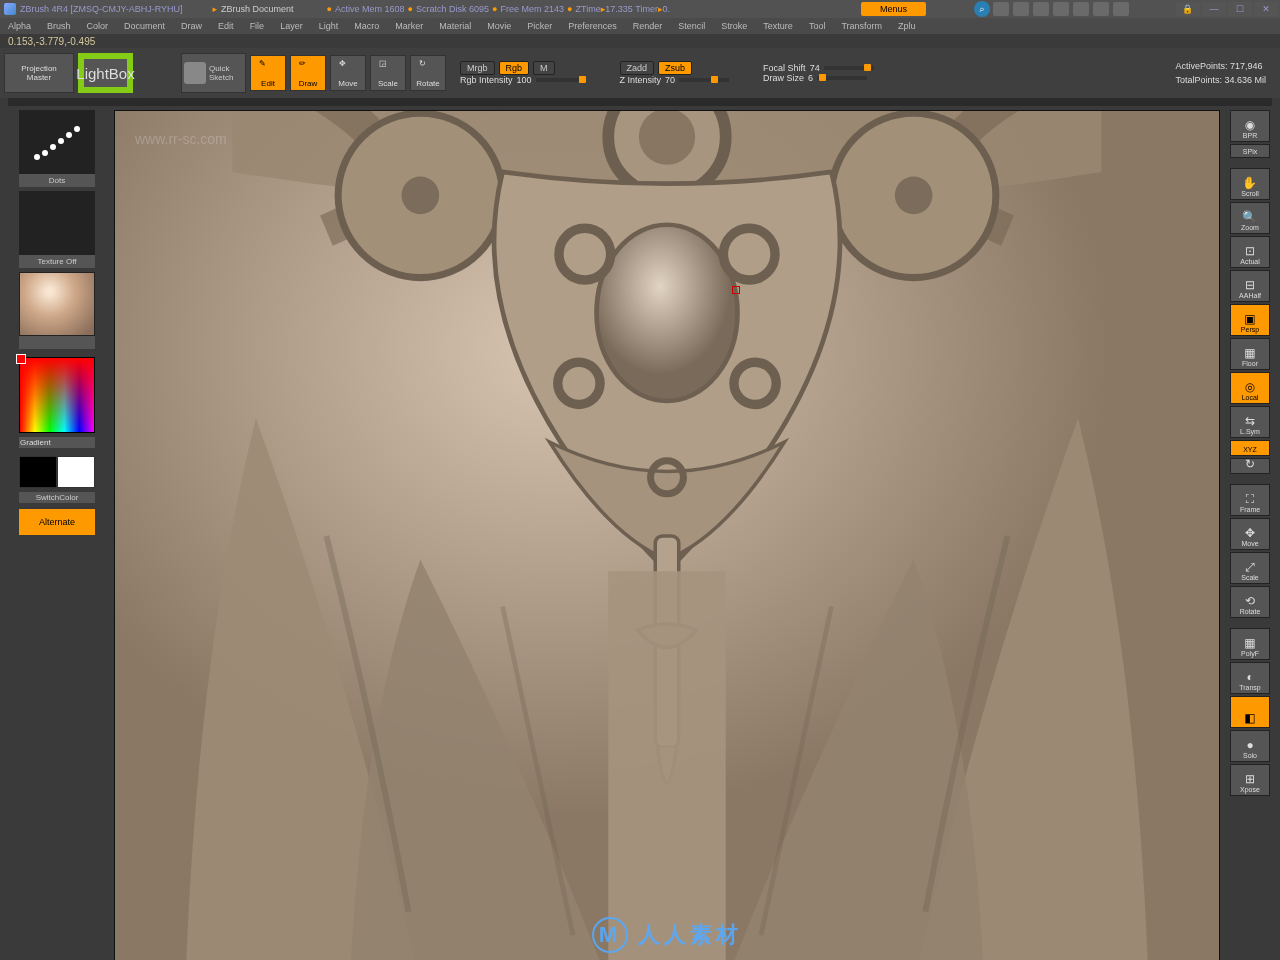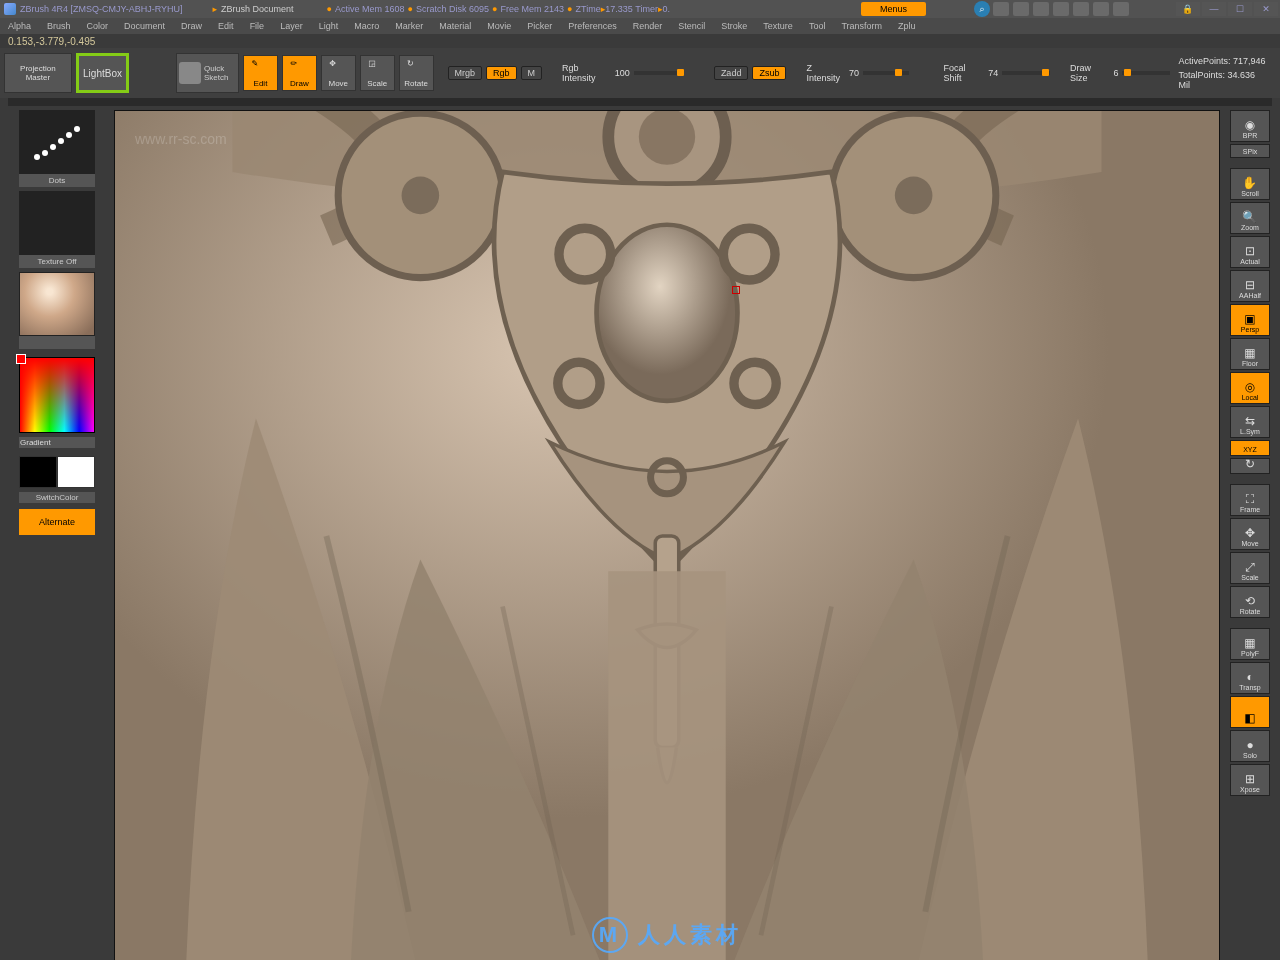--- a/index.html
+++ b/index.html
@@ -18,28 +18,28 @@
     
     
     .menubar { height: 16px; background: #4a4a4a; display: flex; align-items: center; padding: 0 4px; font-size: 9px; color: #bbb; gap: 8px; }
     .menubar span { padding: 0 4px; cursor: pointer; }
     
     .coordbar { height: 14px; background: #3a3a3a; color: #d4c89b; font-size: 10px; padding: 0 8px; display:flex; align-items:center;}
     
     
     .shelf { height: 50px; background: #3f3f3f; display: flex; align-items: center; padding: 4px; gap: 4px; }
     .proj-master { width: 70px; height: 40px; background: #555; border: 1px solid #333; display:flex; flex-direction:column; align-items:center; justify-content:center; font-size:8px; color:#ddd; text-align:center;}
-    .lightbox { width: 55px; height: 40px; background: #555; border:3px solid #84cc16; display:flex;align-items:center;justify-content:center; font-size:10px; color:#ddd;}
+    .lightbox { width: 55px; height: 40px; background: #555; border:6px solid #84cc16; display:flex;align-items:center;justify-content:center; font-size:15px; color:#ddd;}
     .quick-sketch { width:65px; height:40px; background:#555; border:1px solid #333; display:flex;align-items:center; padding:2px; gap:3px; font-size:8px;}
     .quick-sketch .qs-icon { width:22px;height:22px;background:#888;border-radius:3px;}
     .mode-btn { width: 36px; height: 36px; display:flex; flex-direction:column; align-items:center; justify-content:flex-end; font-size:8px; border:1px solid #333; padding-bottom:2px;}
     .mode-btn.active { background:#f90; color:#000;}
     .mode-btn.inactive { background:#555; color:#ddd;}
     .mode-btn .icon { width:18px;height:18px; margin-bottom:2px;}
-    .shelf-group { display:flex;gap:20px; margin-left:10px;justify-content:center;}
+    .shelf-group { display:flex;flex-direction:column; gap:0; margin-left:10px;justify-content:center;}
     .shelf-row { display:flex; align-items:center; gap:4px;}
     .pill { padding:1px 6px; font-size:9px; border-radius:2px; border:1px solid #222;}
     .pill.orange { background:#f90; color:#000;}
     .pill.grey { background:#444; color:#ccc;}
     .lbl { font-size:9px; color:#ddd; }
     .slider-track { width:50px; height:4px; background:#333; position:relative;}
     .slider-track .knob { position:absolute; width:7px; height:7px; background:#f90; top:-2px; border-radius:1px;}
     .shelf .spacer { flex:1;}
     .stats { font-size:9px; color:#ddd; display:flex;flex-direction:column;gap:4px; margin-right:10px;}
     

